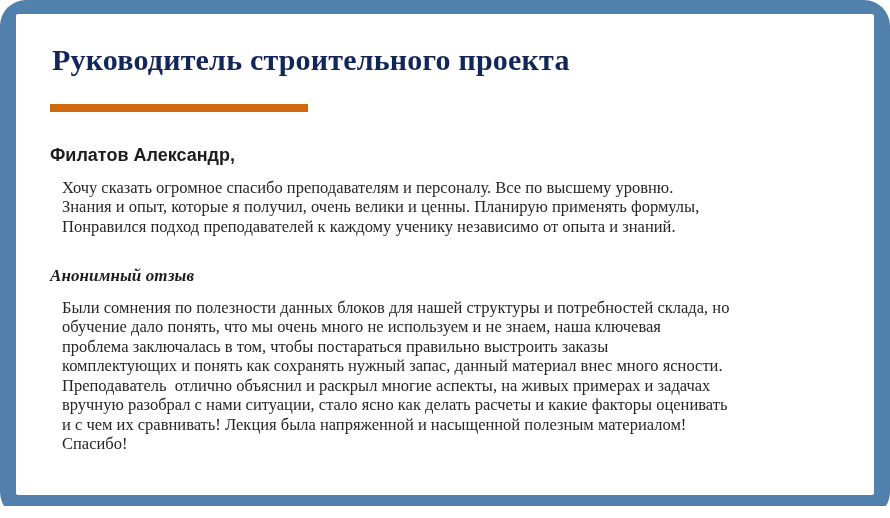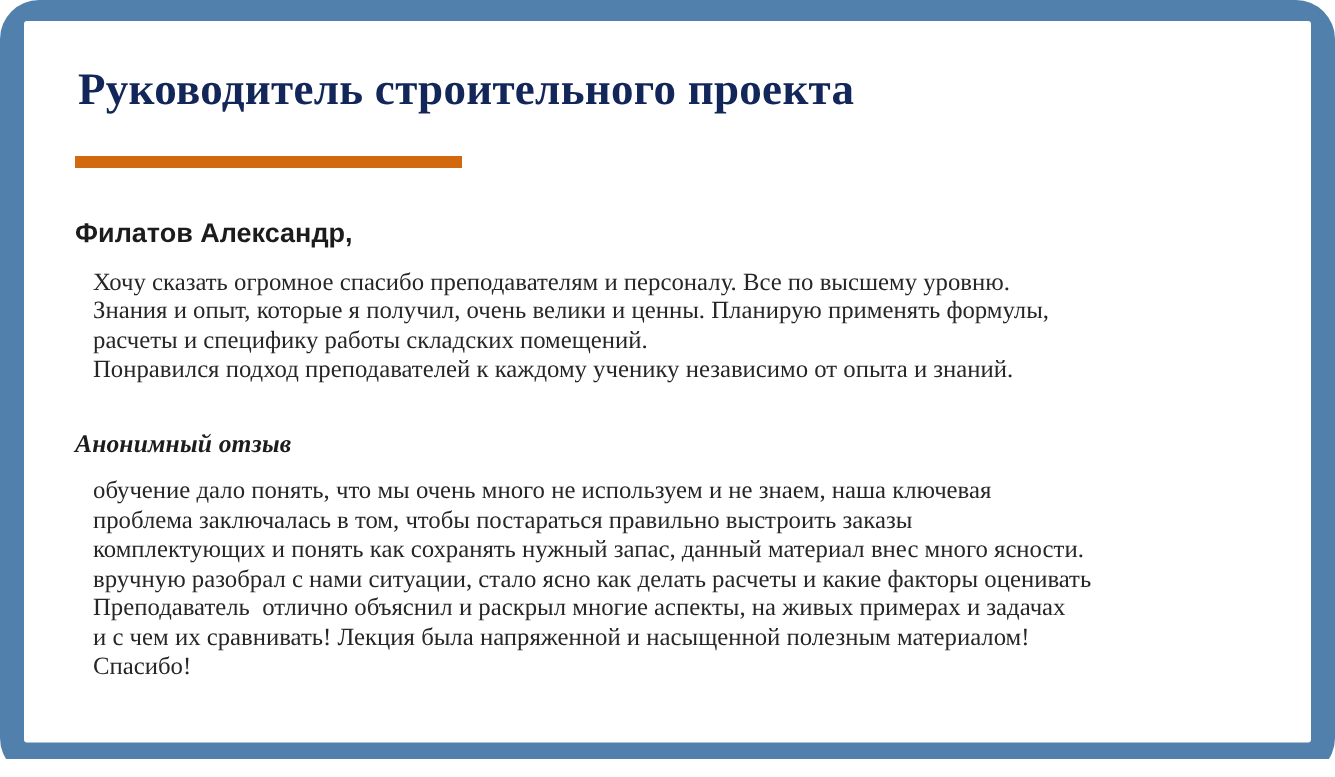--- a/index.html
+++ b/index.html
@@ -109,35 +109,35 @@
 
     <div id="accent-bar"></div>
 
     <div id="body-area">
 
       <div class="review-block">
         <div class="review-name">Филатов Александр,</div>
         <div class="review-body">
           <div class="review-line">Хочу сказать огромное спасибо преподавателям и персоналу. Все по высшему уровню.</div>
           <div class="review-line">Знания и опыт, которые я получил, очень велики и ценны. Планирую применять формулы,</div>
-          <div class="review-line">расчеты и специфику работы складских помещений.</div>
           <div class="review-line">Понравился подход преподавателей к каждому ученику независимо от опыта и знаний.</div>
         </div>
       </div>
 
       <div class="block-gap"></div>
 
       <div class="review-block">
         <div class="review-name serif-name">Анонимный отзыв</div>
         <div class="review-body">
+          <div class="review-line">Были сомнения по полезности данных блоков для нашей структуры и потребностей склада, но</div>
           <div class="review-line">обучение дало понять, что мы очень много не используем и не знаем, наша ключевая</div>
           <div class="review-line">проблема заключалась в том, чтобы постараться правильно выстроить заказы</div>
           <div class="review-line">комплектующих и понять как сохранять нужный запас, данный материал внес много ясности.</div>
+          <div class="review-line">Преподаватель  отлично объяснил и раскрыл многие аспекты, на живых примерах и задачах</div>
           <div class="review-line">вручную разобрал с нами ситуации, стало ясно как делать расчеты и какие факторы оценивать</div>
-          <div class="review-line">Преподаватель  отлично объяснил и раскрыл многие аспекты, на живых примерах и задачах</div>
           <div class="review-line">и с чем их сравнивать! Лекция была напряженной и насыщенной полезным материалом!</div>
           <div class="review-line">Спасибо!</div>
         </div>
       </div>
 
     </div>
   </div>
 </div>
 
 </body></html>

